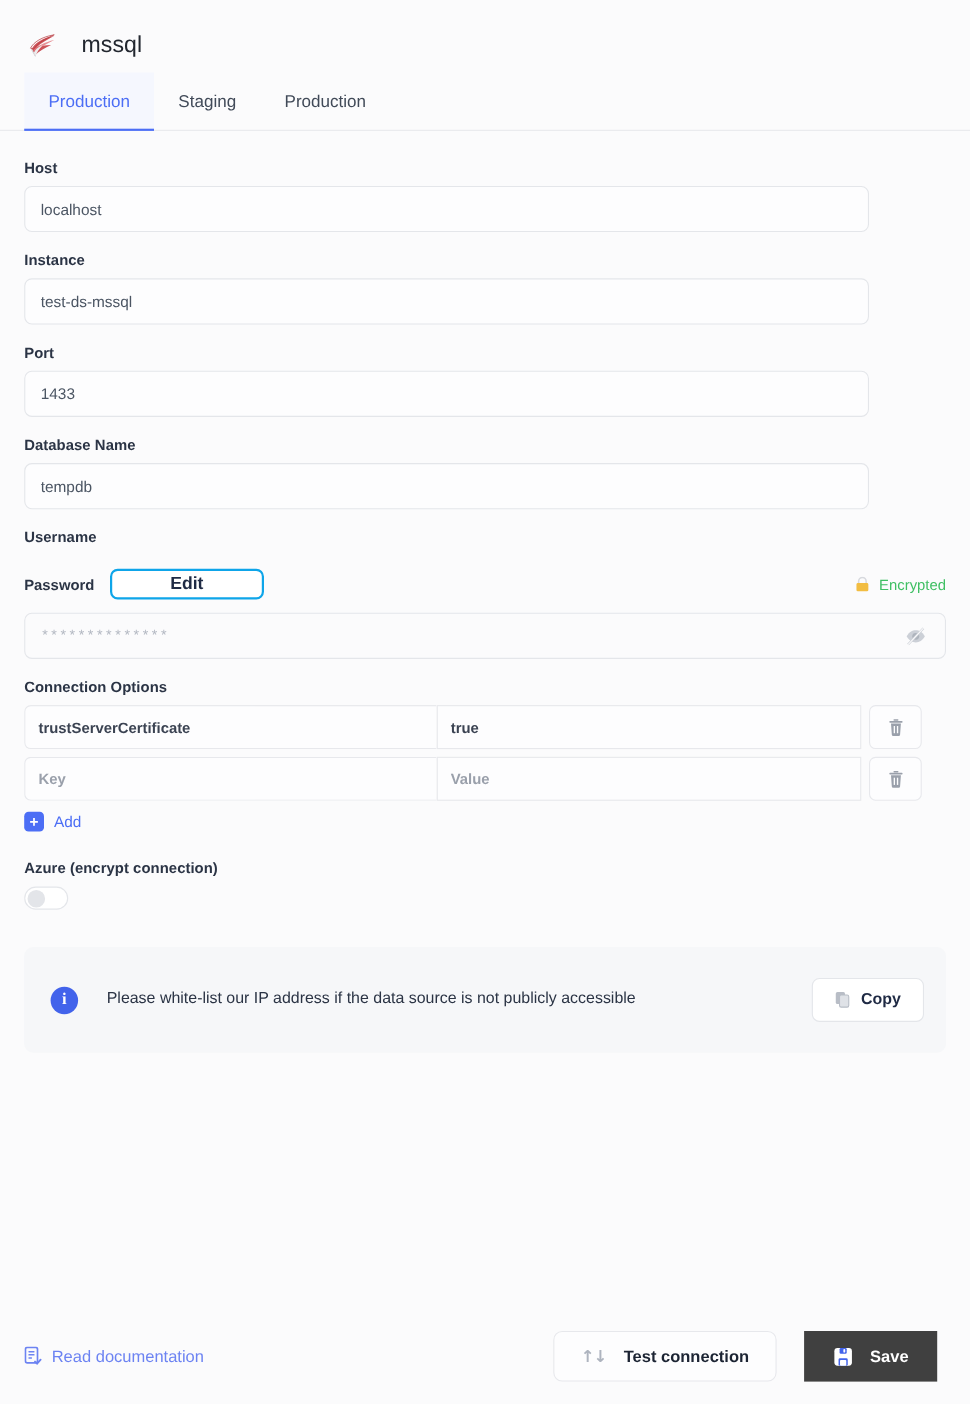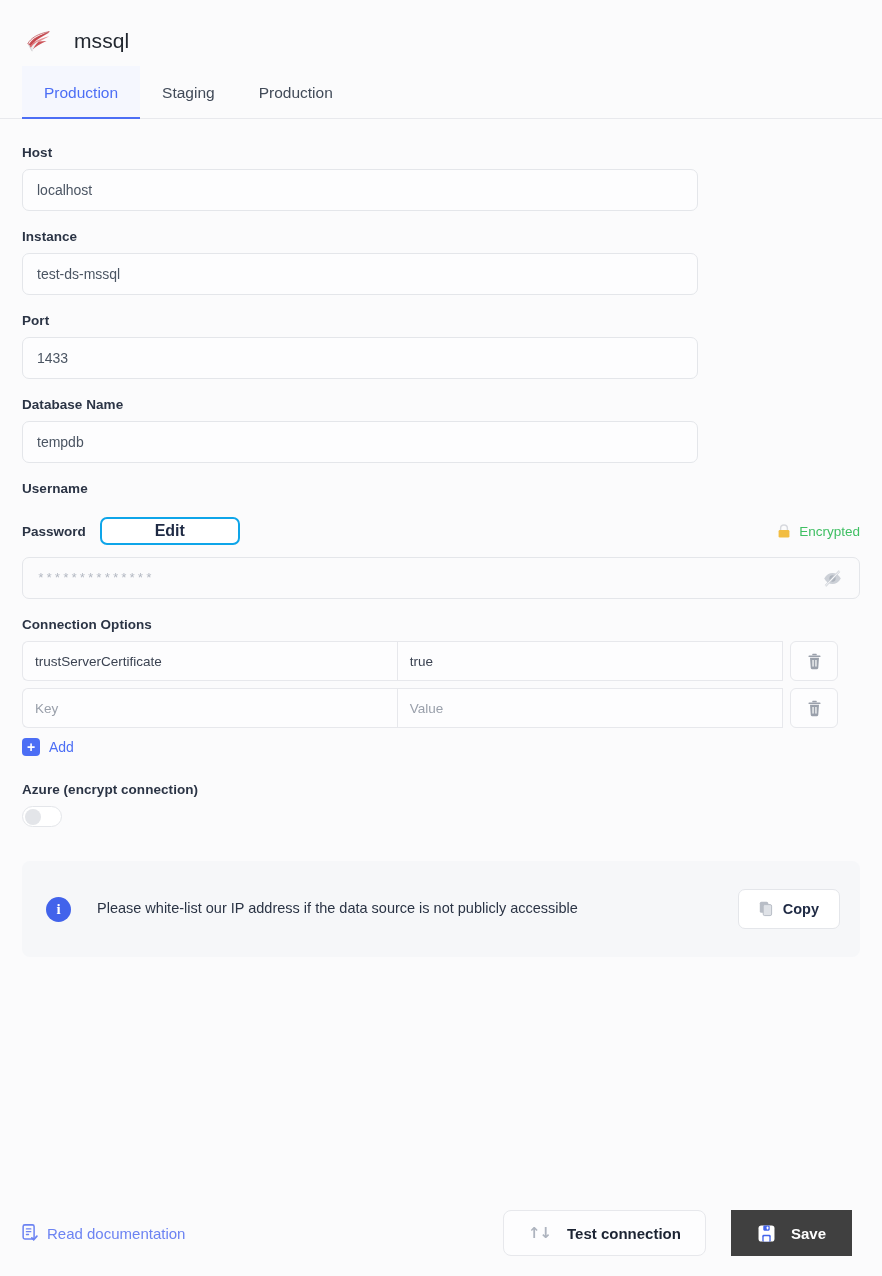--- a/index.html
+++ b/index.html
@@ -73,21 +73,21 @@
   .label {
     display: block;
     font-size: 13.5px;
     font-weight: 700;
     color: #2b3445;
     margin-bottom: 9px;
     letter-spacing: .05px;
   }
 
   .input {
-    width: 676px;
+    width: 768px;
     height: 42px;
     border: 1px solid #e4e6ea;
     border-radius: 7px;
     background: #fdfdfe;
     display: flex;
     align-items: center;
     padding: 0 14px;
     font-size: 14px;
     color: #4b5563;
   }
@@ -144,20 +144,21 @@
     letter-spacing: .5px;
   }
 
   
   .opt-row {
     display: flex;
     align-items: flex-end;
     margin-bottom: 7px;
     height: 40px;
     width: 816px;
+    font-weight: bold;
   }
   .opt-cell {
     height: 40px;
     border: 1px solid #e7e8ec;
     background: #fdfdfe;
     display: flex;
     align-items: center;
     padding: 0 12px;
     font-size: 13.5px;
     color: #3b4352;

